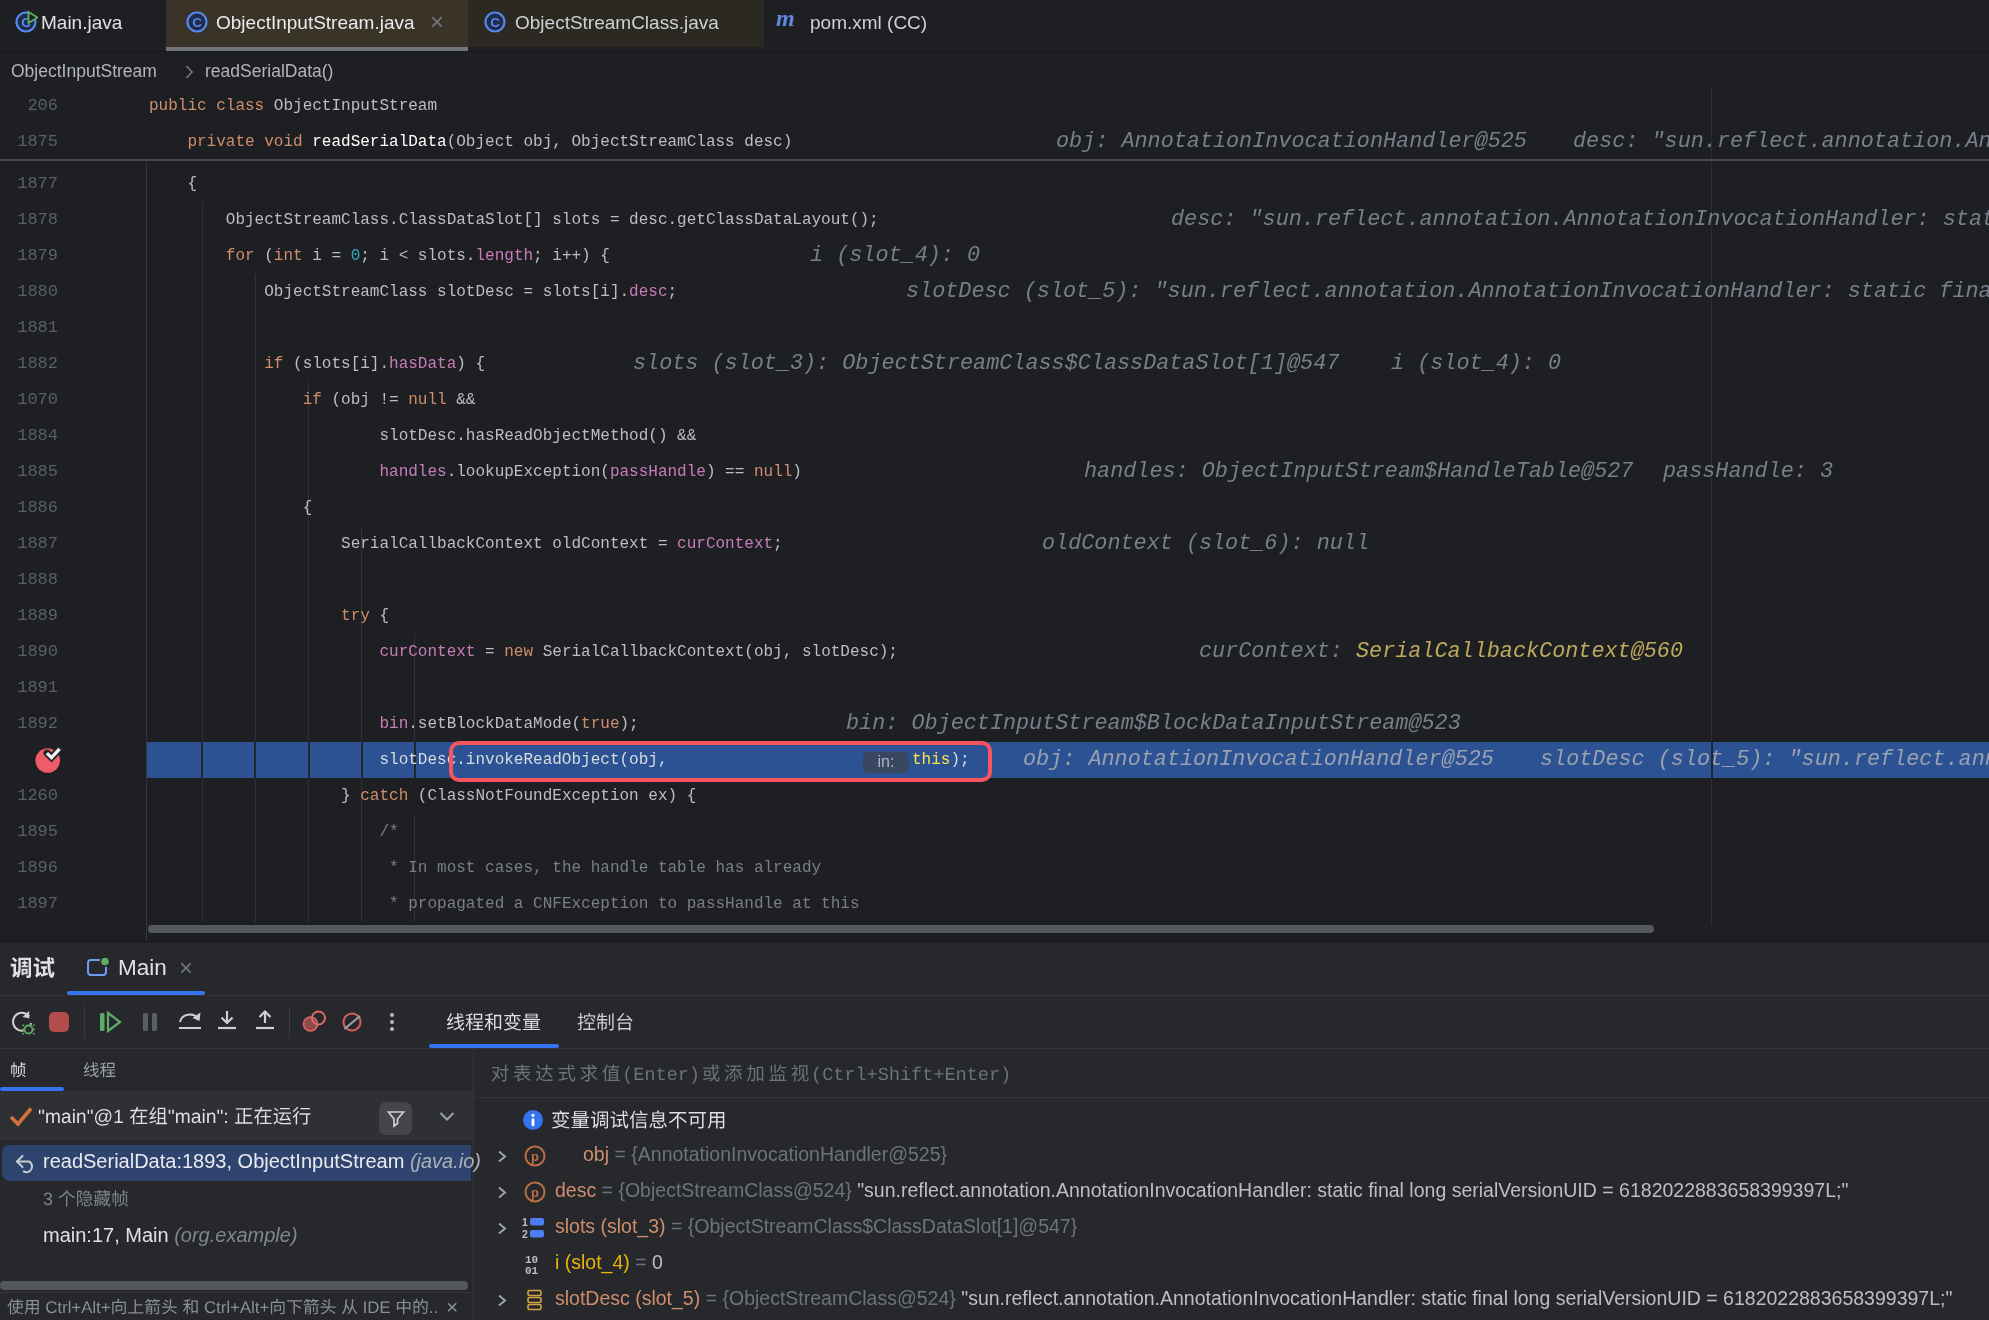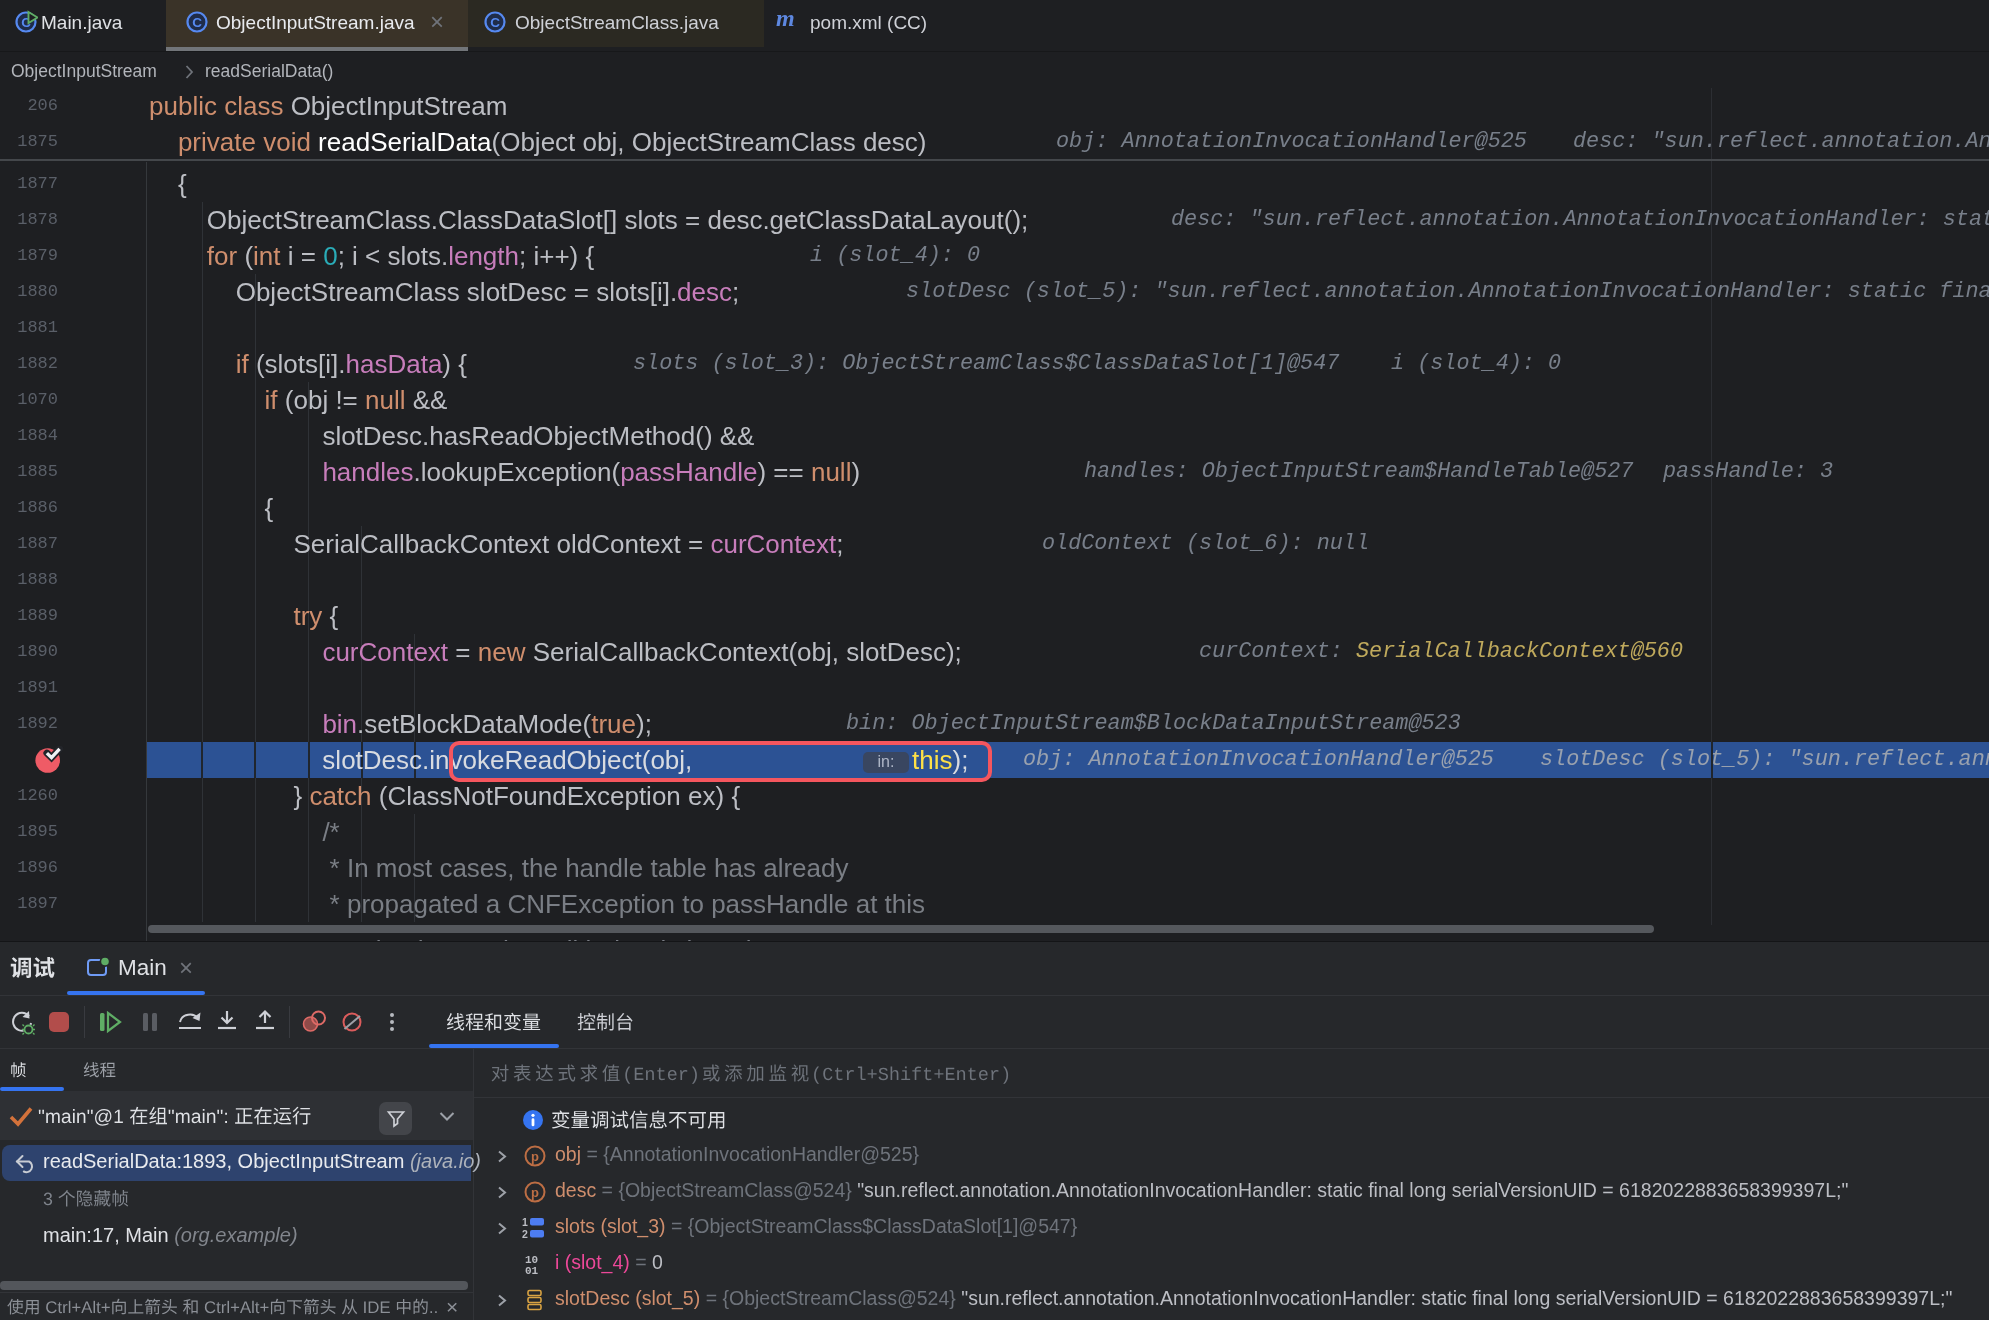--- a/index.html
+++ b/index.html
@@ -1,17 +1,17 @@
 <!DOCTYPE html>
 <html><head><meta charset="utf-8"><style>
 *{margin:0;padding:0;box-sizing:border-box}
 html,body{width:1989px;height:1320px;background:#1e1f22;overflow:hidden;position:relative;
  font-family:"Liberation Sans",sans-serif;}
 .abs{position:absolute}
-.mono{font-family:Liberation Sans, sans-serif;font-size:26px;white-space:pre}
+.mono{font-family:Liberation Mono, monospace;font-size:16px;white-space:pre}
 .ln{font-family:"Liberation Mono",monospace;font-size:17px;color:#5a5f68;position:absolute;left:0;width:58px;text-align:right}
 .cl{position:absolute;left:149px;height:36px;line-height:36px}
 .kw{color:#cf8e6d}.w{color:#bcbec4}.fp{color:#c77dbb}.nm{color:#2aacb8}.md{color:#ffffff}.cm{color:#7a7e85}
 .hint{font-family:"Liberation Mono",monospace;font-style:italic;font-size:21.8px;color:#787f8a;position:absolute;height:36px;line-height:36px;white-space:pre}
 .hy{color:#bfa95c}
 .guide{position:absolute;width:1px;background:#2f3237}
 .tabtxt{font-size:19px;color:#ced0d6}
 </style></head><body>
 <div class="abs" style="left:0;top:0;width:1989px;height:52px;background:#1e1f22">
 <div class="abs" style="left:166px;top:0;width:302px;height:47px;background:#3a3328"></div>
@@ -357,21 +357,21 @@
       <path transform="translate(136.5,20) scale(0.01950,-0.01950)" d="M746.6787109375 746.7301025390625H824.6505126953125V27.9312744140625Q824.6505126953125 -12.3292236328125 813.2254028320312 -33.71453857421875Q801.80029296875 -55.099853515625 772.1700439453125 -64.780029296875Q742.759765625 -74.6302490234375 690.1396484375 -76.38531494140625Q637.51953125 -78.140380859375 563.3994140625 -78.140380859375Q561.2293701171875 -67.1201171875 555.8042602539062 -52.34478759765625Q550.379150390625 -37.5694580078125 544.2839965820312 -22.68414306640625Q538.1888427734375 -7.798828125 531.6787109375 2.661376953125Q572.3885498046875 1.2713623046875 610.49853515625 0.57635498046875Q648.6085205078125 -0.11865234375 677.278564453125 0.18634033203125Q705.9486083984375 0.4913330078125 717.9486083984375 0.4913330078125Q734.11865234375 1.7113037109375 740.398681640625 7.40631103515625Q746.6787109375 13.101318359375 746.6787109375 29.101318359375ZM158.4493408203125 546.7301025390625H231.1309814453125V93.2496337890625H158.4493408203125ZM189.1700439453125 546.7301025390625H568.219970703125V173.1295166015625H189.1700439453125V245.2510986328125H493.75830078125V475.218505859375H189.1700439453125ZM55.5897216796875 769.260498046875H947.6302490234375V693.6287841796875H55.5897216796875Z"></path>
       <path transform="translate(156.0,20) scale(0.01950,-0.01950)" d="M195.820556640625 769.8704833984375H842.6693115234375V697.7489013671875H195.820556640625ZM195.820556640625 536.6005859375H841.179443359375V465.6490478515625H195.820556640625ZM190.3306884765625 297.720703125H843.1295166015625V226.59912109375H190.3306884765625ZM153.299560546875 769.8704833984375H227.1512451171875V406.9906005859375Q227.1512451171875 350.260498046875 222.26123046875 284.9703369140625Q217.3712158203125 219.68017578125 203.5911865234375 153.3900146484375Q189.8111572265625 87.099853515625 162.64111328125 25.979736328125Q135.4710693359375 -35.140380859375 90.301025390625 -85.140380859375Q84.7908935546875 -77.240234375 73.96563720703125 -67.58502197265625Q63.140380859375 -57.9298095703125 51.92510986328125 -49.16461181640625Q40.7098388671875 -40.3994140625 32.0296630859375 -35.6693115234375Q73.6396484375 11.16064453125 98.05462646484375 66.07562255859375Q122.4696044921875 120.9906005859375 134.27459716796875 179.4906005859375Q146.07958984375 237.9906005859375 149.6895751953125 296.18560791015625Q153.299560546875 354.380615234375 153.299560546875 407.380615234375ZM812.578857421875 769.8704833984375H886.820556640625V22.2510986328125Q886.820556640625 -14.059326171875 876.5654907226562 -33.27459716796875Q866.3104248046875 -52.4898681640625 841.240234375 -62.1700439453125Q816.3900146484375 -71.240234375 771.1349487304688 -73.30029296875Q725.8798828125 -75.3603515625 654.6099853515625 -74.3603515625Q652.43994140625 -60 644.539794921875 -38.51953125Q636.6396484375 -17.0390625 628.739501953125 -1.8487548828125Q664.1092529296875 -3.23876953125 696.59912109375 -3.43377685546875Q729.0889892578125 -3.6287841796875 752.9189453125 -3.32379150390625Q776.7489013671875 -3.018798828125 786.35888671875 -3.018798828125Q800.9688720703125 -2.4088134765625 806.7738647460938 2.89617919921875Q812.578857421875 8.201171875 812.578857421875 22.421142578125ZM467.4493408203125 742.539794921875H543.0810546875V-70.6302490234375H467.4493408203125Z"></path>
     </svg></div>
 <svg class="abs" style="left:497px;top:1150px" width="10" height="13" viewBox="0 0 10 13">
     <path d="M2 1.5 L8 6.5 L2 11.5" fill="none" stroke="#9da1a8" stroke-width="2"></path>
   </svg>
 <svg class="abs" style="left:523px;top:1144px" width="24" height="24" viewBox="0 0 24 24">
 <circle cx="12" cy="12" r="9.5" fill="none" stroke="#bd6e44" stroke-width="2"></circle>
 <text x="12" y="16.5" font-size="13" font-weight="bold" fill="#bd6e44" text-anchor="middle" font-family="Liberation Sans">p</text>
   </svg>
-<div class="abs" style="left:555px;top:1143px;font-size:19.5px;white-space:pre"><span style="color:#cf8e6d">obj</span><span style="color:#6e737b"> = </span><span style="color:#6e737b">{AnnotationInvocationHandler@525}</span></div>
+<div class="abs" style="left:583px;top:1143px;font-size:19.5px;white-space:pre"><span style="color:#cf8e6d">obj</span><span style="color:#6e737b"> = </span><span style="color:#6e737b">{AnnotationInvocationHandler@525}</span></div>
 <svg class="abs" style="left:497px;top:1186px" width="10" height="13" viewBox="0 0 10 13">
     <path d="M2 1.5 L8 6.5 L2 11.5" fill="none" stroke="#9da1a8" stroke-width="2"></path>
   </svg>
 <svg class="abs" style="left:523px;top:1180px" width="24" height="24" viewBox="0 0 24 24">
 <circle cx="12" cy="12" r="9.5" fill="none" stroke="#bd6e44" stroke-width="2"></circle>
 <text x="12" y="16.5" font-size="13" font-weight="bold" fill="#bd6e44" text-anchor="middle" font-family="Liberation Sans">p</text>
   </svg>
 <div class="abs" style="left:555px;top:1179px;font-size:19.5px;white-space:pre"><span style="color:#cf8e6d">desc</span><span style="color:#6e737b"> = </span><span style="color:#6e737b">{ObjectStreamClass@524} </span><span style="color:#bcbec4">"sun.reflect.annotation.AnnotationInvocationHandler: static final long serialVersionUID = 6182022883658399397L;"</span></div>
 <svg class="abs" style="left:497px;top:1222px" width="10" height="13" viewBox="0 0 10 13">
     <path d="M2 1.5 L8 6.5 L2 11.5" fill="none" stroke="#9da1a8" stroke-width="2"></path>
@@ -380,21 +380,21 @@
 <text x="1" y="10" font-size="10.5" font-weight="bold" fill="#bcbec4" font-family="Liberation Sans">1</text>
 <rect x="9" y="2" width="14" height="7.5" rx="2" fill="#4d7df2"></rect>
 <text x="1" y="22" font-size="10.5" font-weight="bold" fill="#bcbec4" font-family="Liberation Sans">2</text>
 <rect x="9" y="14" width="14" height="7.5" rx="2" fill="#4d7df2"></rect>
   </svg>
 <div class="abs" style="left:555px;top:1215px;font-size:19.5px;white-space:pre"><span style="color:#cf8e6d">slots (slot_3)</span><span style="color:#6e737b"> = </span><span style="color:#6e737b">{ObjectStreamClass$ClassDataSlot[1]@547}</span></div>
 <svg class="abs" style="left:523px;top:1252px" width="24" height="24" viewBox="0 0 24 24">
 <text x="2" y="11" font-size="11" font-weight="bold" fill="#bcbec4" font-family="Liberation Mono">10</text>
 <text x="2" y="22" font-size="11" font-weight="bold" fill="#bcbec4" font-family="Liberation Mono">01</text>
   </svg>
-<div class="abs" style="left:555px;top:1251px;font-size:19.5px;white-space:pre"><span style="color:#ec4899">i (slot_4)</span><span style="color:#6e737b"> = </span><span style="color:#bcbec4">0</span></div>
+<div class="abs" style="left:555px;top:1251px;font-size:19.5px;white-space:pre"><span style="color:#eab308">i (slot_4)</span><span style="color:#6e737b"> = </span><span style="color:#bcbec4">0</span></div>
 <svg class="abs" style="left:497px;top:1294px" width="10" height="13" viewBox="0 0 10 13">
     <path d="M2 1.5 L8 6.5 L2 11.5" fill="none" stroke="#9da1a8" stroke-width="2"></path>
   </svg>
 <svg class="abs" style="left:523px;top:1288px" width="24" height="24" viewBox="0 0 24 24">
 <rect x="5" y="2.5" width="13" height="5" rx="1.5" fill="none" stroke="#d9a343" stroke-width="1.6"></rect>
 <rect x="5" y="9.5" width="13" height="5" rx="1.5" fill="none" stroke="#d9a343" stroke-width="1.6"></rect>
 <rect x="5" y="16.5" width="13" height="5" rx="1.5" fill="none" stroke="#d9a343" stroke-width="1.6"></rect>
   </svg>
 <div class="abs" style="left:555px;top:1287px;font-size:19.5px;white-space:pre"><span style="color:#cf8e6d">slotDesc (slot_5)</span><span style="color:#6e737b"> = </span><span style="color:#6e737b">{ObjectStreamClass@524} </span><span style="color:#bcbec4">"sun.reflect.annotation.AnnotationInvocationHandler: static final long serialVersionUID = 6182022883658399397L;"</span></div>
 </body></html>

